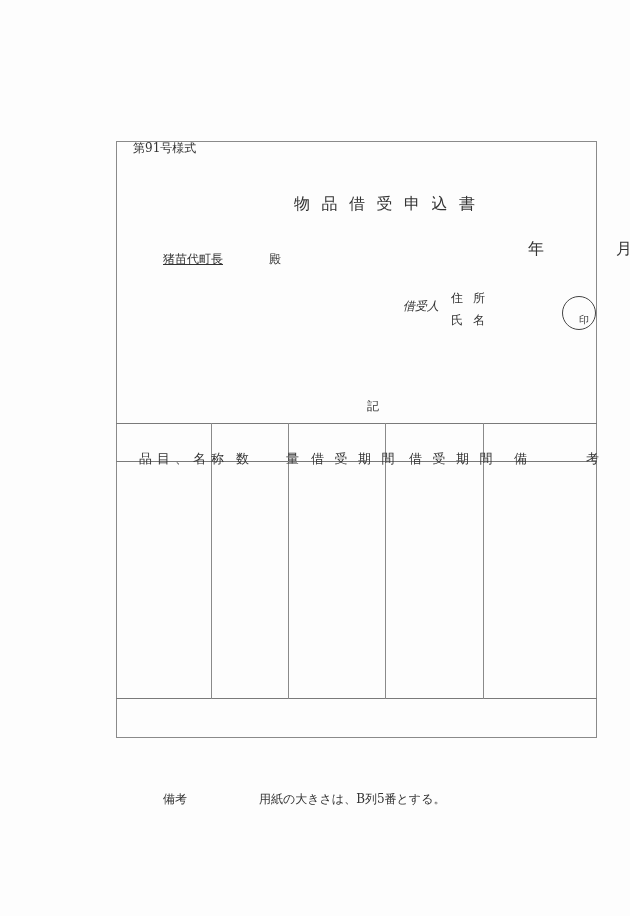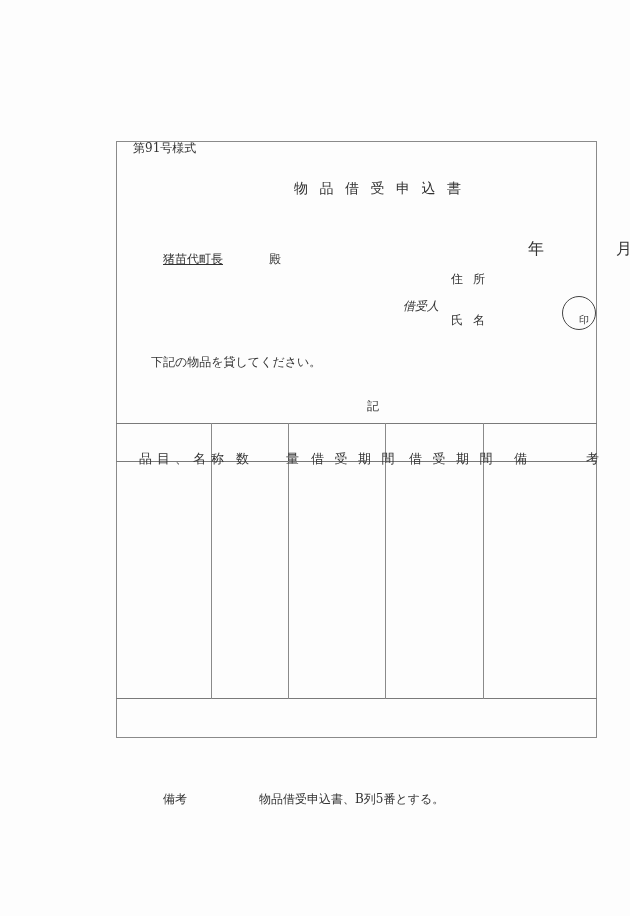--- a/index.html
+++ b/index.html
@@ -15,30 +15,30 @@
 
     .form-number { left: 77px; top: 85px; font-size: 12px; }
 
     .outer-box {
       position: absolute;
       left: 76px; top: 101px;
       width: 481px; height: 597px;
       border: 1.5px solid #8a8a8a;
     }
 
-    .title { left: 238px; top: 125px; letter-spacing: 11.5px; font-size: 14px; text-align: center; }
+    .title { left: 238px; top: 141px; letter-spacing: 11.5px; font-size: 16px; text-align: center; }
     .date { left: 454px; top: 162px; font-size: 16px; }
     .date span { display: inline-block; }
     .date .gap { width: 24px; }
 
     .addressee { left: 107px; top: 196px; text-decoration: underline; }
     .tono { left: 213px; top: 196px; }
 
     .borrower-label { left: 347px; top: 243px; font-style: italic; }
-    .addr-label { left: 395px; top: 216px; letter-spacing: 10px; }
+    .addr-label { left: 395px; top: 235px; letter-spacing: 10px; }
     .name-label { left: 395px; top: 257px; letter-spacing: 10px; font-family: Liberation Serif, serif; }
     .seal {
       position: absolute; left: 522px; top: 256px;
       width: 16px; height: 16px; border: 1.2px solid #444; border-radius: 50%;
       font-size: 10px; line-height: 13px; text-align: center;
     }
 
     .request-text { left: 95px; top: 299px; }
     .ki { left: 311px; top: 343px; }
 
@@ -75,21 +75,20 @@
   </div>
 
   <div class="abs addressee">猪苗代町長</div>
   <div class="abs tono">殿</div>
 
   <div class="abs borrower-label">借受人</div>
   <div class="abs addr-label">住所</div>
   <div class="abs name-label">氏名</div>
   <div class="seal">印</div>
 
-  <div class="abs request-text">下記の物品を貸してください。</div>
   <div class="abs ki">記</div>
 
   <div class="hline" style="top:383px;"></div>
   <div class="hline" style="top:421px;"></div>
   <div class="hline" style="top:658px;"></div>
 
   <div class="vline" style="left:171px;"></div>
   <div class="vline" style="left:248px;"></div>
   <div class="vline" style="left:345px;"></div>
   <div class="vline" style="left:443px;"></div>
@@ -103,16 +102,16 @@
   <div class="th th-note-b">考</div>
 
   <div class="cell" style="left:77px;top:422px;width:94px;height:236px;"></div>
   <div class="cell" style="left:172px;top:422px;width:76px;height:236px;"></div>
   <div class="cell" style="left:249px;top:422px;width:96px;height:236px;"></div>
   <div class="cell" style="left:346px;top:422px;width:97px;height:236px;"></div>
   <div class="cell" style="left:444px;top:422px;width:112px;height:236px;"></div>
   <div class="cell" style="left:77px;top:659px;width:479px;height:38px;"></div>
 
   <div class="abs footnote">
-    <span>備考</span><span class="gap"></span><span>物品借受申込書、B列5番とする。</span>
+    <span>備考</span><span class="gap"></span><span>用紙の大きさは、B列5番とする。</span>
   </div>
 
 </div>
 
 </body></html>

